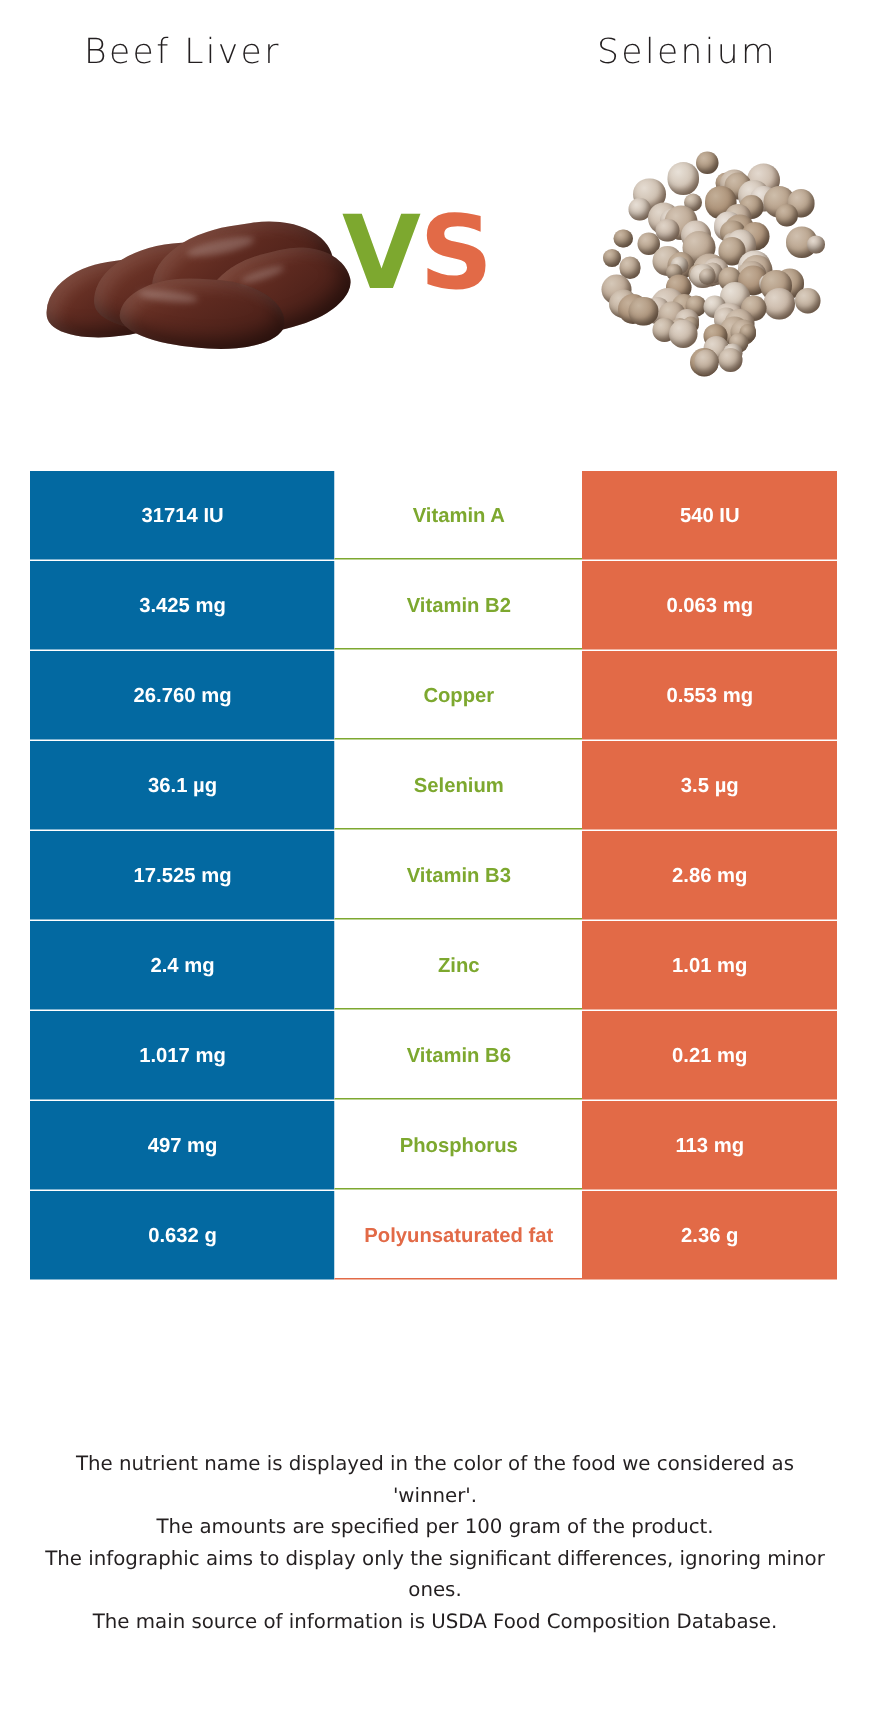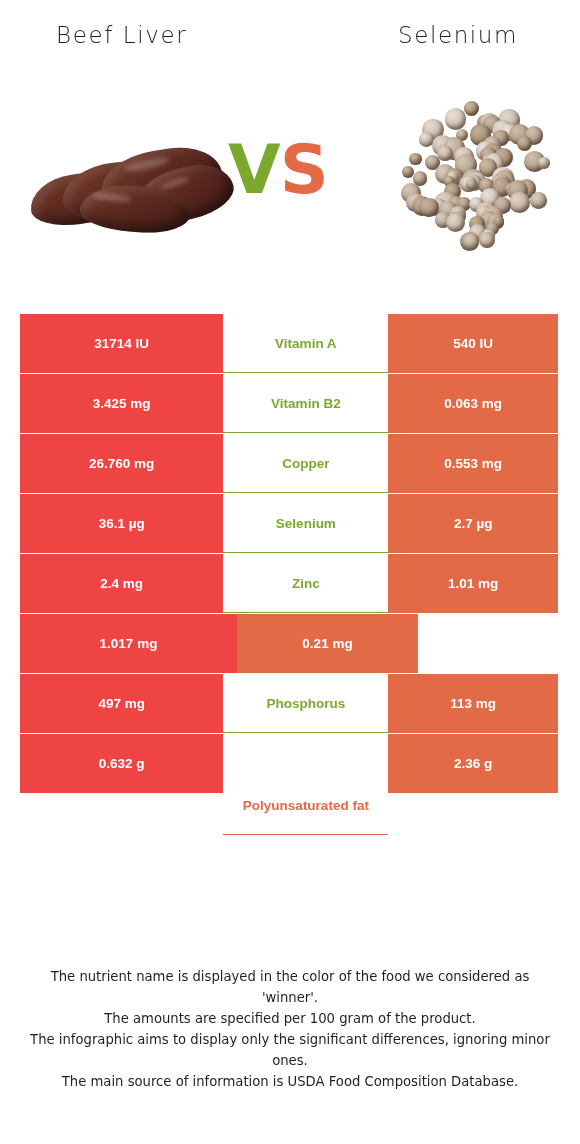--- a/index.html
+++ b/index.html
@@ -110,34 +110,33 @@
   .cell {
     display: flex;
     align-items: center;
     justify-content: center;
     font-size: 13.5px;
     font-weight: 600;
     box-sizing: border-box;
   }
   .cell-left {
     width: 217px;
-    background: #ef4444;
+    background: #0369a1;
     color: #ffffff;
   }
   .cell-mid {
     width: 176px;
     background: #ffffff;
     border-bottom: 1px solid #7DA82F;
     font-weight: 700;
     color: #7DA82F;
   }
   .cell-mid.mid-orange {
     border-bottom-color: #E26A47;
     color: #E26A47;
-    margin-top: 42px;
   }
   .cell-right {
     width: 181px;
     background: #E26A47;
     color: #ffffff;
   }
   .row:last-child .cell { height: 59px; }
 
   
   .footer {
@@ -285,29 +284,35 @@
       <div class="cell cell-right">0.063 mg</div>
     </div>
     <div class="row">
       <div class="cell cell-left">26.760 mg</div>
       <div class="cell cell-mid">Copper</div>
       <div class="cell cell-right">0.553 mg</div>
     </div>
     <div class="row">
       <div class="cell cell-left">36.1 µg</div>
       <div class="cell cell-mid">Selenium</div>
-      <div class="cell cell-right">2.7 µg</div>
+      <div class="cell cell-right">3.5 µg</div>
+    </div>
+    <div class="row">
+      <div class="cell cell-left">17.525 mg</div>
+      <div class="cell cell-mid">Vitamin B3</div>
+      <div class="cell cell-right">2.86 mg</div>
     </div>
     <div class="row">
       <div class="cell cell-left">2.4 mg</div>
       <div class="cell cell-mid">Zinc</div>
       <div class="cell cell-right">1.01 mg</div>
     </div>
     <div class="row">
       <div class="cell cell-left">1.017 mg</div>
+      <div class="cell cell-mid">Vitamin B6</div>
       <div class="cell cell-right">0.21 mg</div>
     </div>
     <div class="row">
       <div class="cell cell-left">497 mg</div>
       <div class="cell cell-mid">Phosphorus</div>
       <div class="cell cell-right">113 mg</div>
     </div>
     <div class="row">
       <div class="cell cell-left">0.632 g</div>
       <div class="cell cell-mid mid-orange">Polyunsaturated fat</div>

